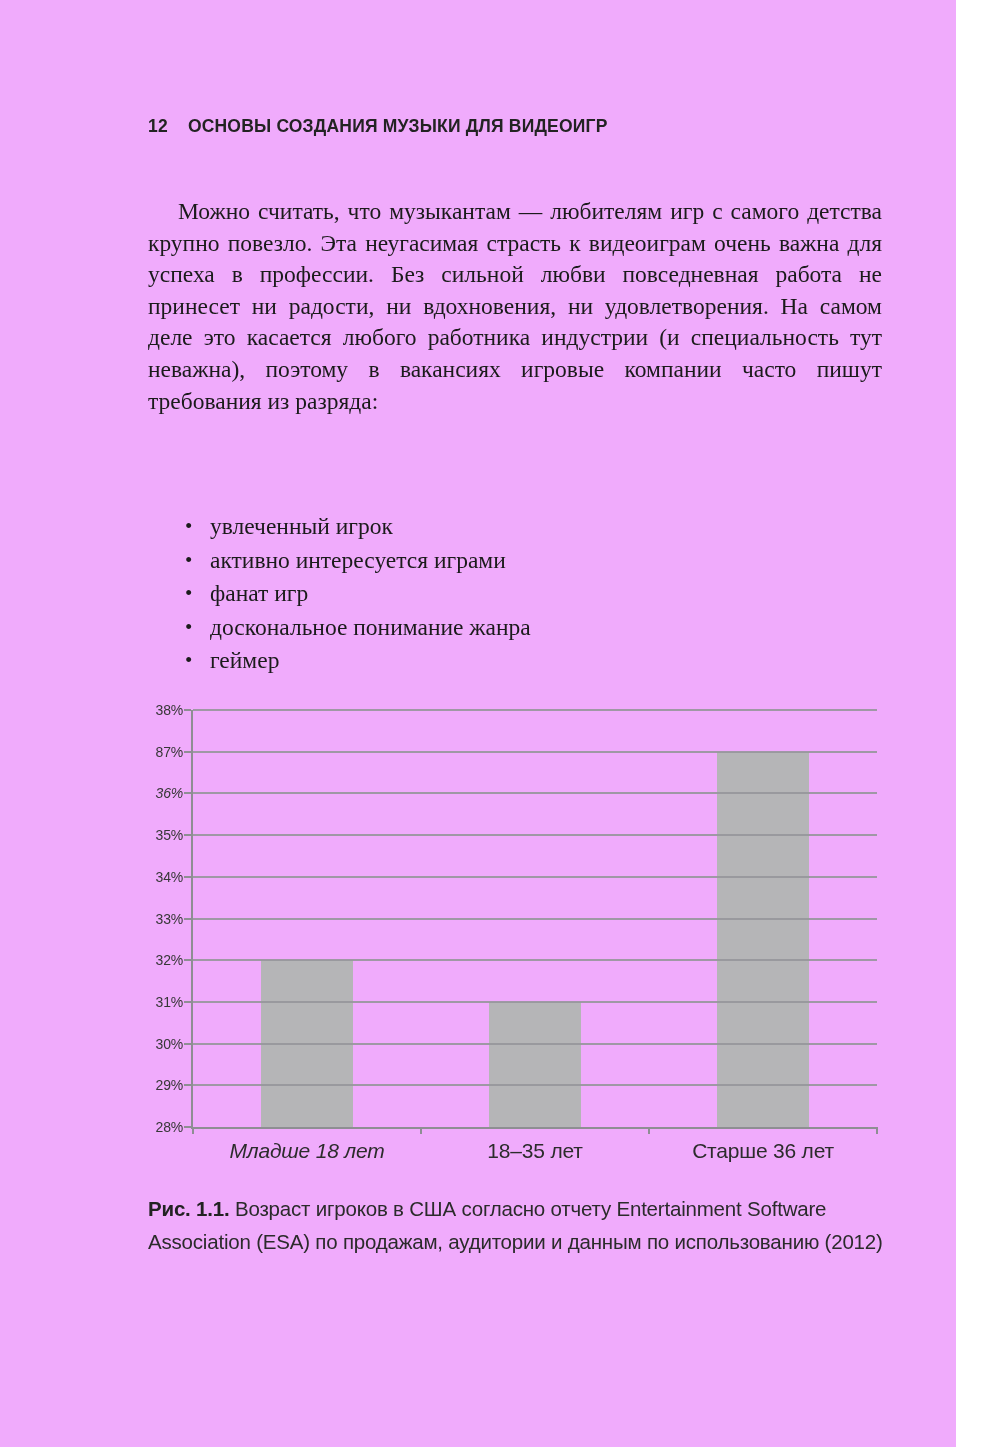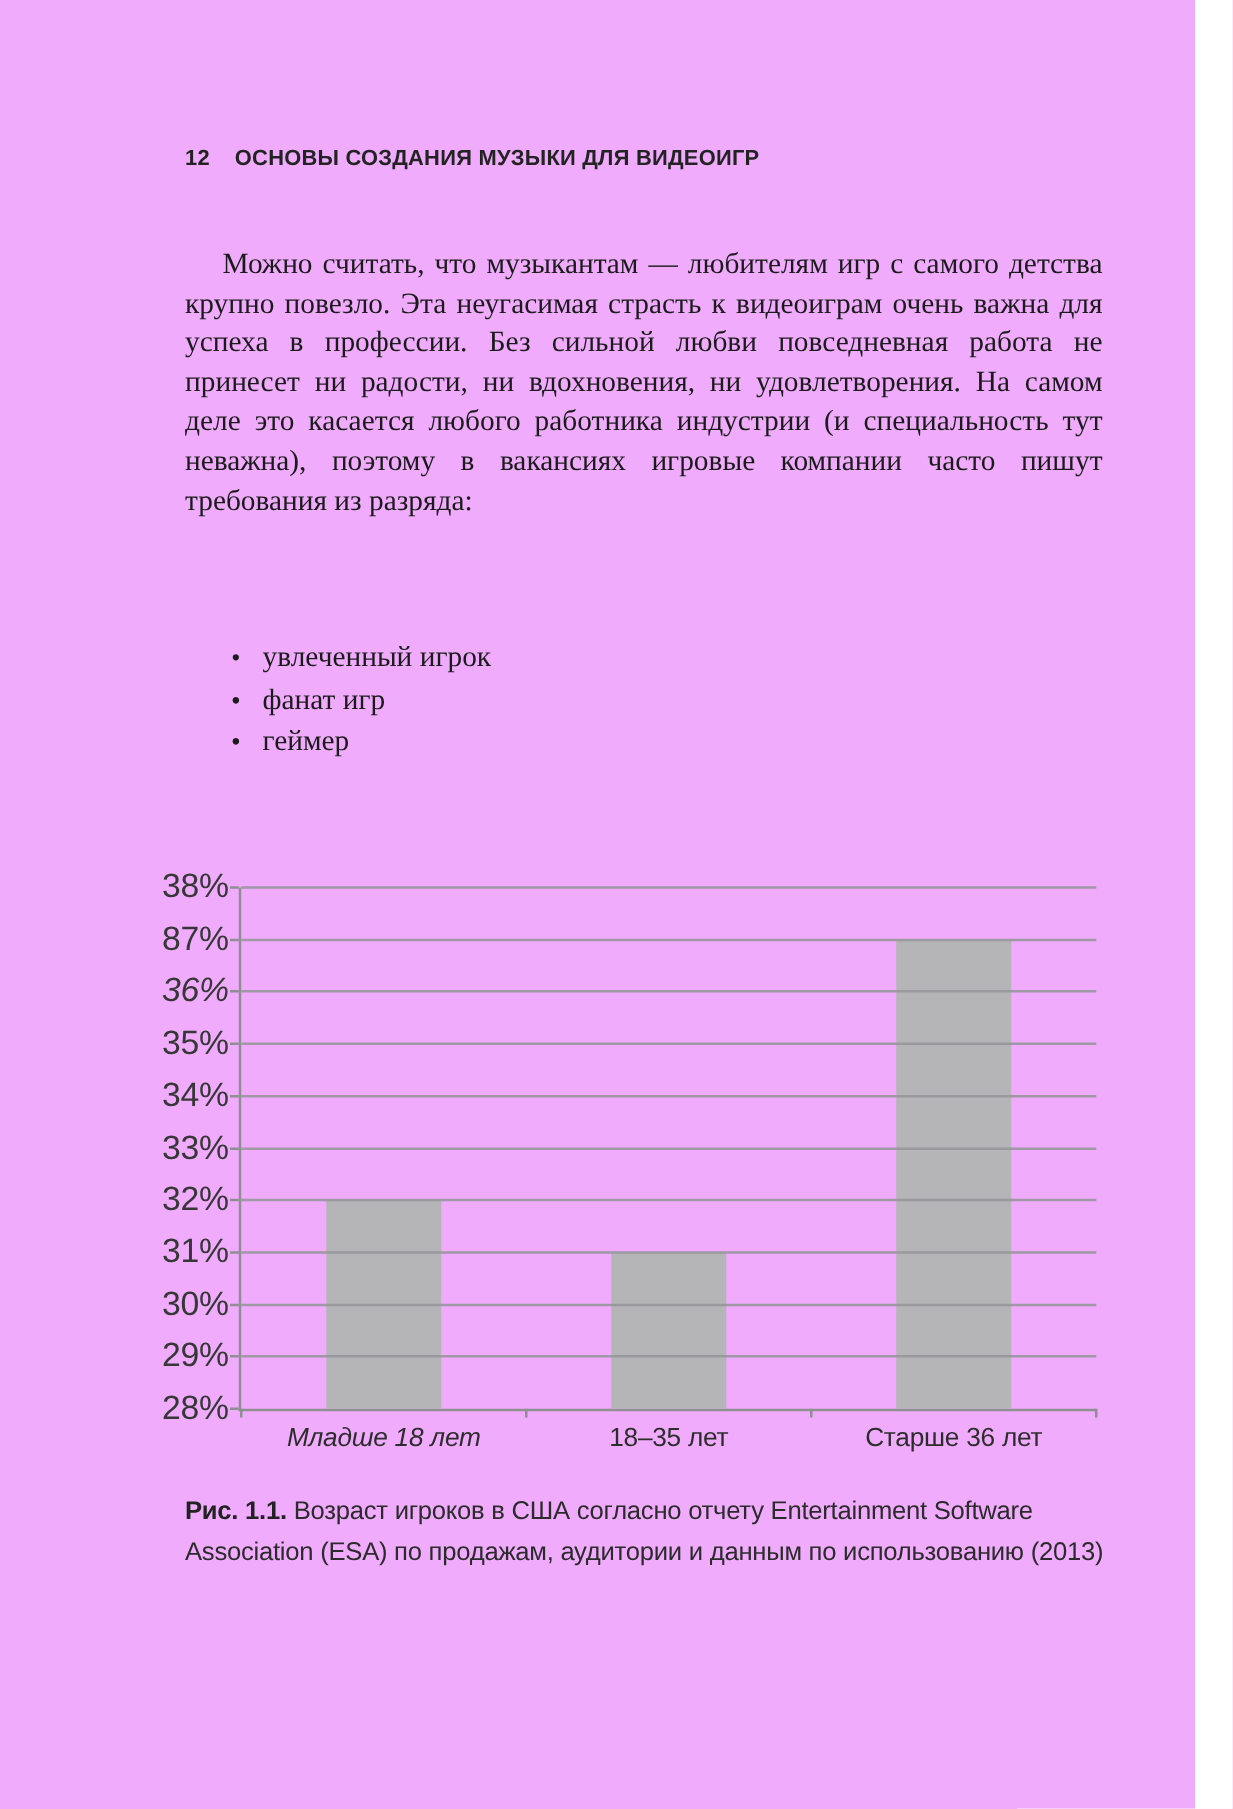--- a/index.html
+++ b/index.html
@@ -37,21 +37,21 @@
   }
   .plot{
     position:absolute; left:45px; top:12px; width:684px; height:417px;
   }
   .axis-left{position:absolute; left:-2px; top:0; bottom:-2px; width:2px;}
   .axis-bottom{position:absolute; left:-2px; right:0; bottom:-2px; height:2px;}
   .gridline{position:absolute; left:0; right:0; height:2px; opacity:0.9; z-index:3;}
   .ytick-mark{position:absolute; left:-9px; width:7px; height:2px; z-index:3;}
   .ytick-label{
     position:absolute; right:calc(100% + 10px); transform:translateY(-52%);
-    font-size:27px; color:#373737; white-space:nowrap;text-align:center;
+    font-size:14px; color:#373737; white-space:nowrap;text-align:center;
   }
   .bar{position:absolute; bottom:0; width:92px; transform:translateX(-50%); z-index:1;}
   .xtick-mark{
     position:absolute; top:100%; width:2px; height:7px; transform:translateX(-1px);
   }
   .xcat-label{
     position:absolute; top:calc(100% + 12px); transform:translateX(-50%);
     font-size:21px; color:#2c2c2c; white-space:nowrap;
   }
   
@@ -71,23 +71,23 @@
     <span>12</span>
     <span>ОСНОВЫ СОЗДАНИЯ МУЗЫКИ ДЛЯ ВИДЕОИГР</span>
   </div>
 
   <div class="body-text">
       <p class="para indent"><span>Можно считать, что музыкантам — любителям игр с самого детства крупно повезло. Эта неугасимая страсть к видеоиграм очень важна для успеха в профессии. Без сильной любви повседневная работа не принесет ни радости, ни вдохновения, ни удовлетворения. На самом деле это касается любого работника индустрии (и специальность тут неважна), поэтому в вакансиях игровые компании часто пишут требования из разряда:</span></p>
     </div>
 
   <ul class="bullets">
       <li><span class="dot">•</span><span>увлеченный игрок</span></li>
-      <li><span class="dot">•</span></li>
+      <li><span class="dot">•</span><span>активно интересуется играми</span></li>
       <li><span class="dot">•</span><span>фанат игр</span></li>
-      <li><span class="dot">•</span></li>
+      <li><span class="dot">•</span><span>доскональное понимание жанра</span></li>
       <li><span class="dot">•</span><span>геймер</span></li>
     </ul>
 
   <div class="chart">
     <div class="plot">
         <div class="axis-left" style="background: rgb(142, 142, 147);"></div>
         <div class="axis-bottom" style="background: rgb(142, 142, 147);"></div>
         <div class="bar" style="left: 16.6667%; height: 40%; background: rgb(181, 181, 183);"></div>
         <div class="bar" style="left: 50%; height: 30%; background: rgb(181, 181, 183);"></div>
         <div class="bar" style="left: 83.3333%; height: 90%; background: rgb(181, 181, 183);"></div>
@@ -126,15 +126,15 @@
         <div class="xtick-mark" style="left: 0%; background: rgb(142, 142, 147);"></div>
         <div class="xtick-mark" style="left: 33.3333%; background: rgb(142, 142, 147);"></div>
         <div class="xtick-mark" style="left: 66.6667%; background: rgb(142, 142, 147);"></div>
         <div class="xtick-mark" style="left: 100%; background: rgb(142, 142, 147);"></div>
         <div class="xcat-label" style="left: 16.6667%; font-style: italic;">Младше 18 лет</div>
         <div class="xcat-label" style="left: 50%;">18–35 лет</div>
         <div class="xcat-label" style="left: 83.3333%;">Старше 36 лет</div>
       </div>
   </div>
 
-  <p class="caption"><b>Рис. 1.1.</b><span> Возраст игроков в США согласно отчету Entertainment Software Association (ESA) по продажам, аудитории и данным по использованию (2013)</span></p>
+  <p class="caption"><b>Рис. 1.1.</b><span> Возраст игроков в США согласно отчету Entertainment Software Association (ESA) по продажам, аудитории и данным по использованию (2012)</span></p>
 
 </div>
 
 </body></html>

